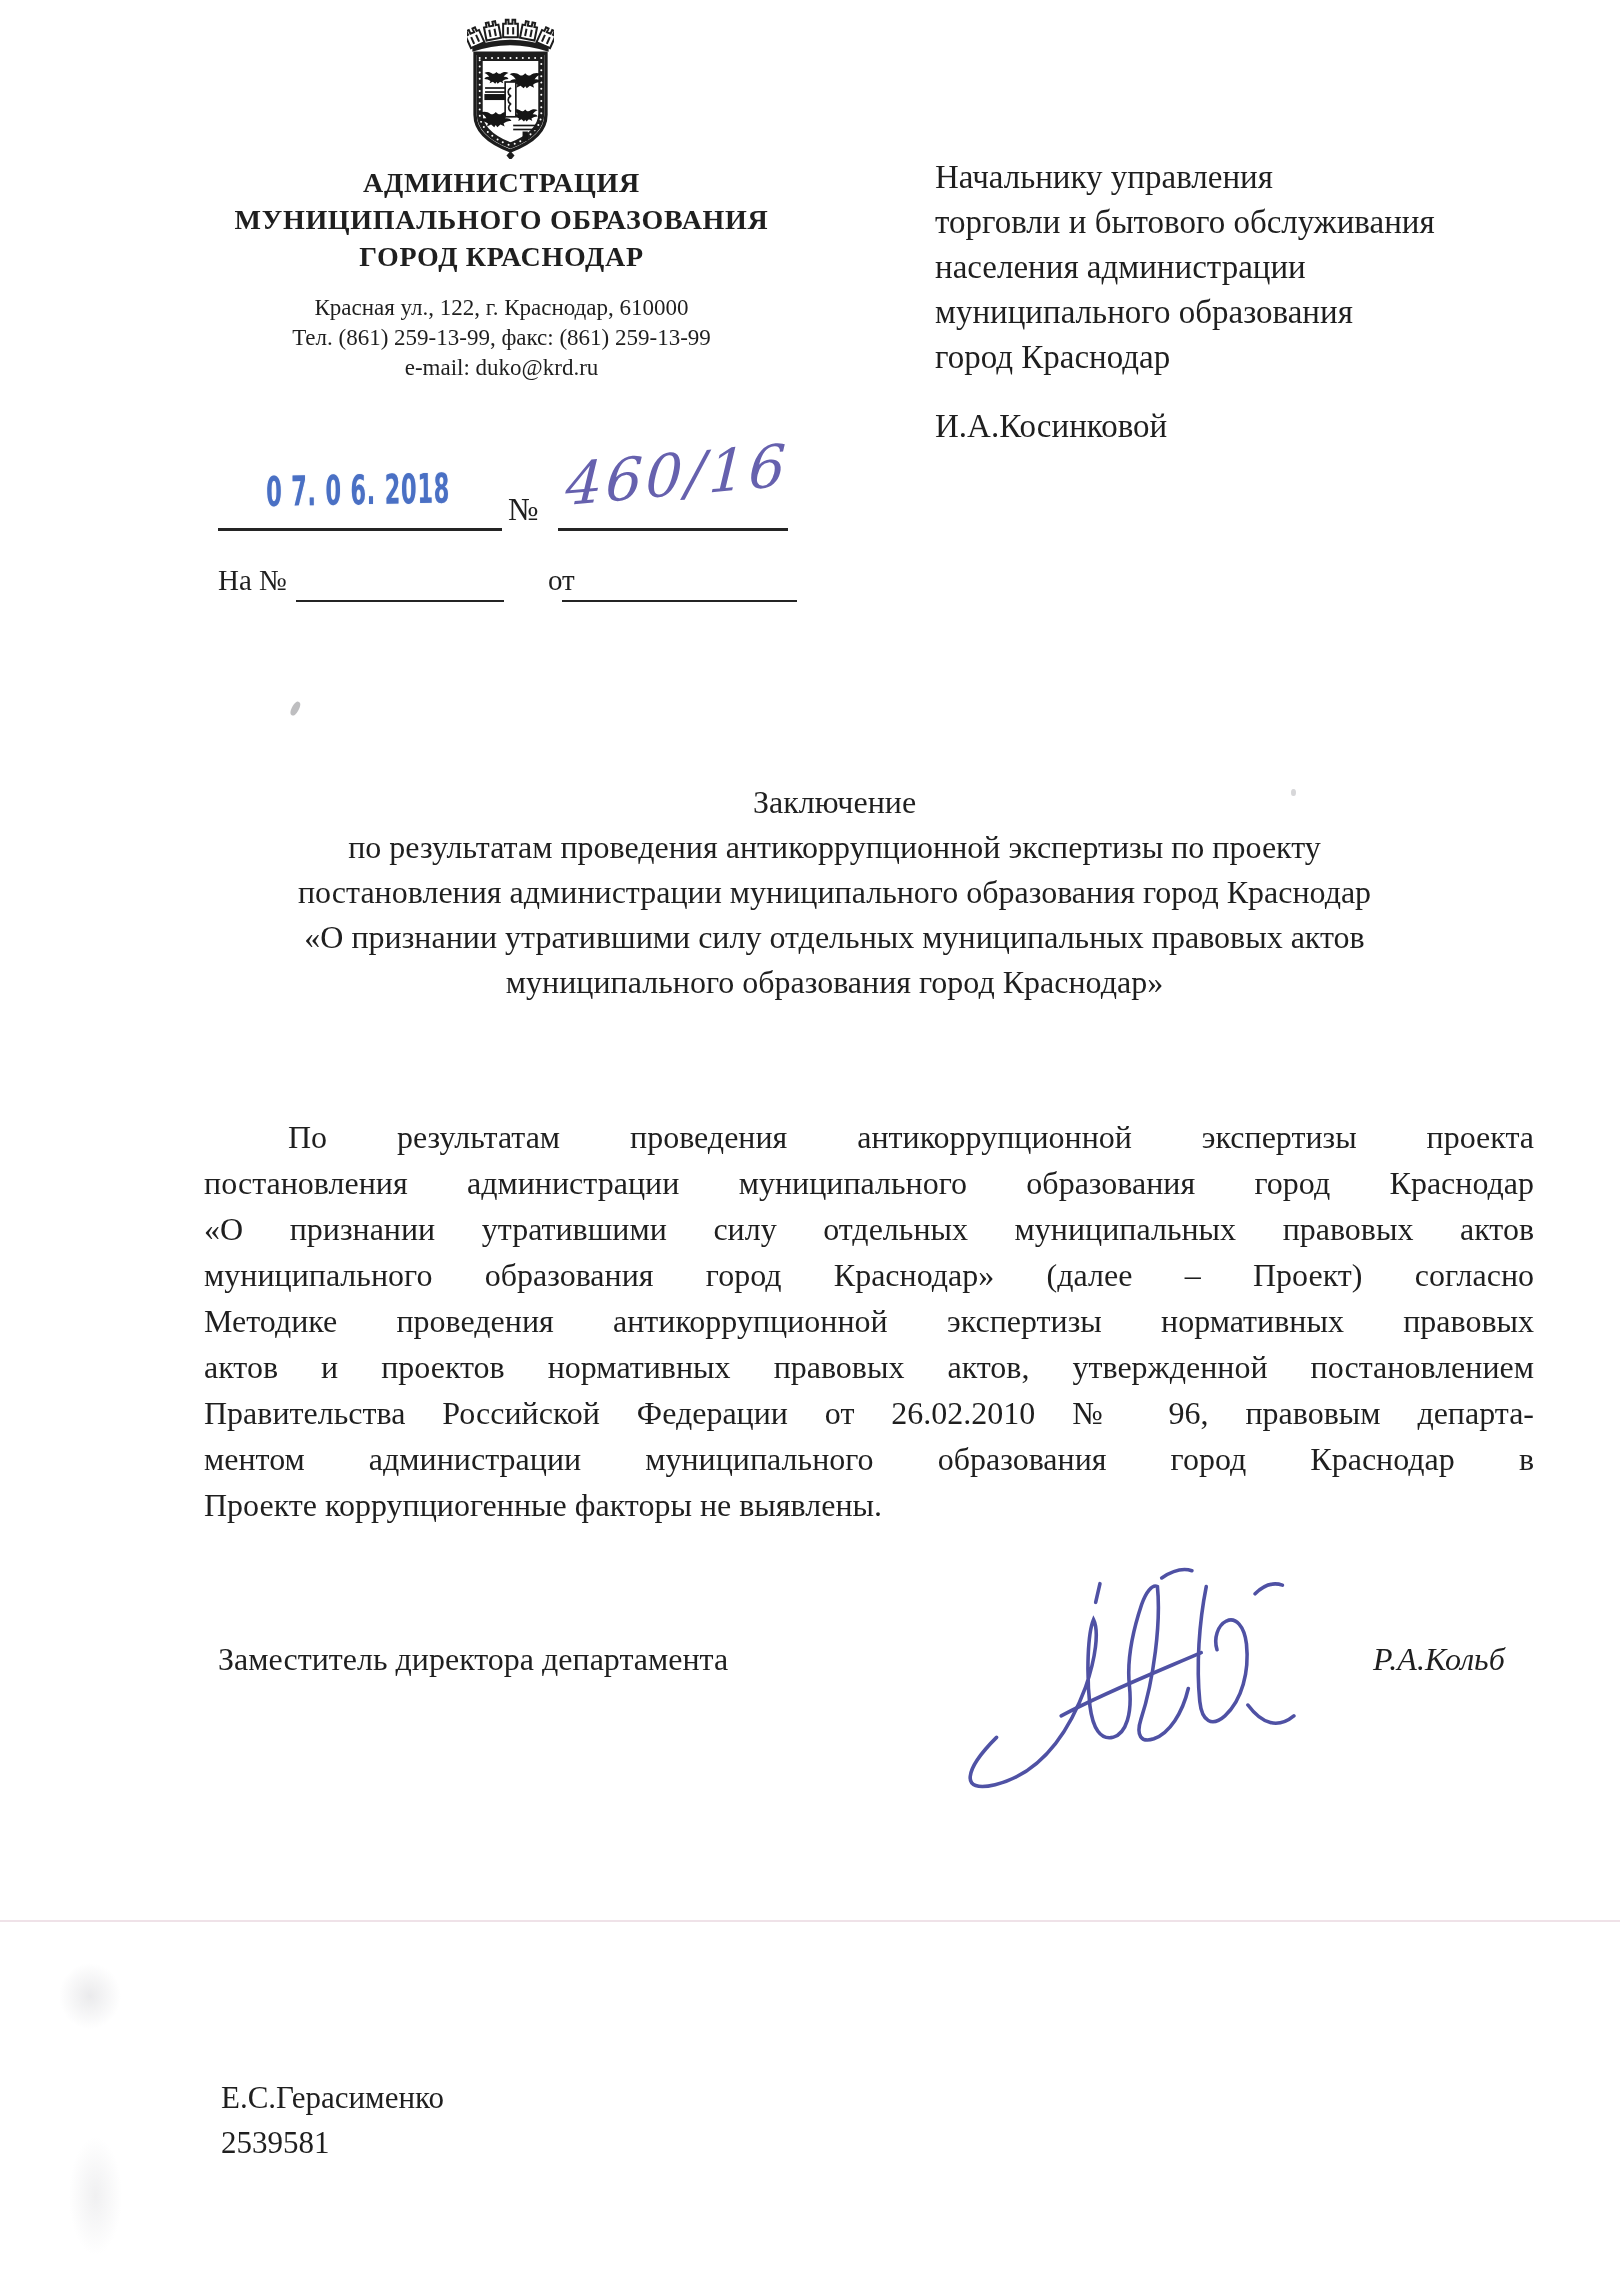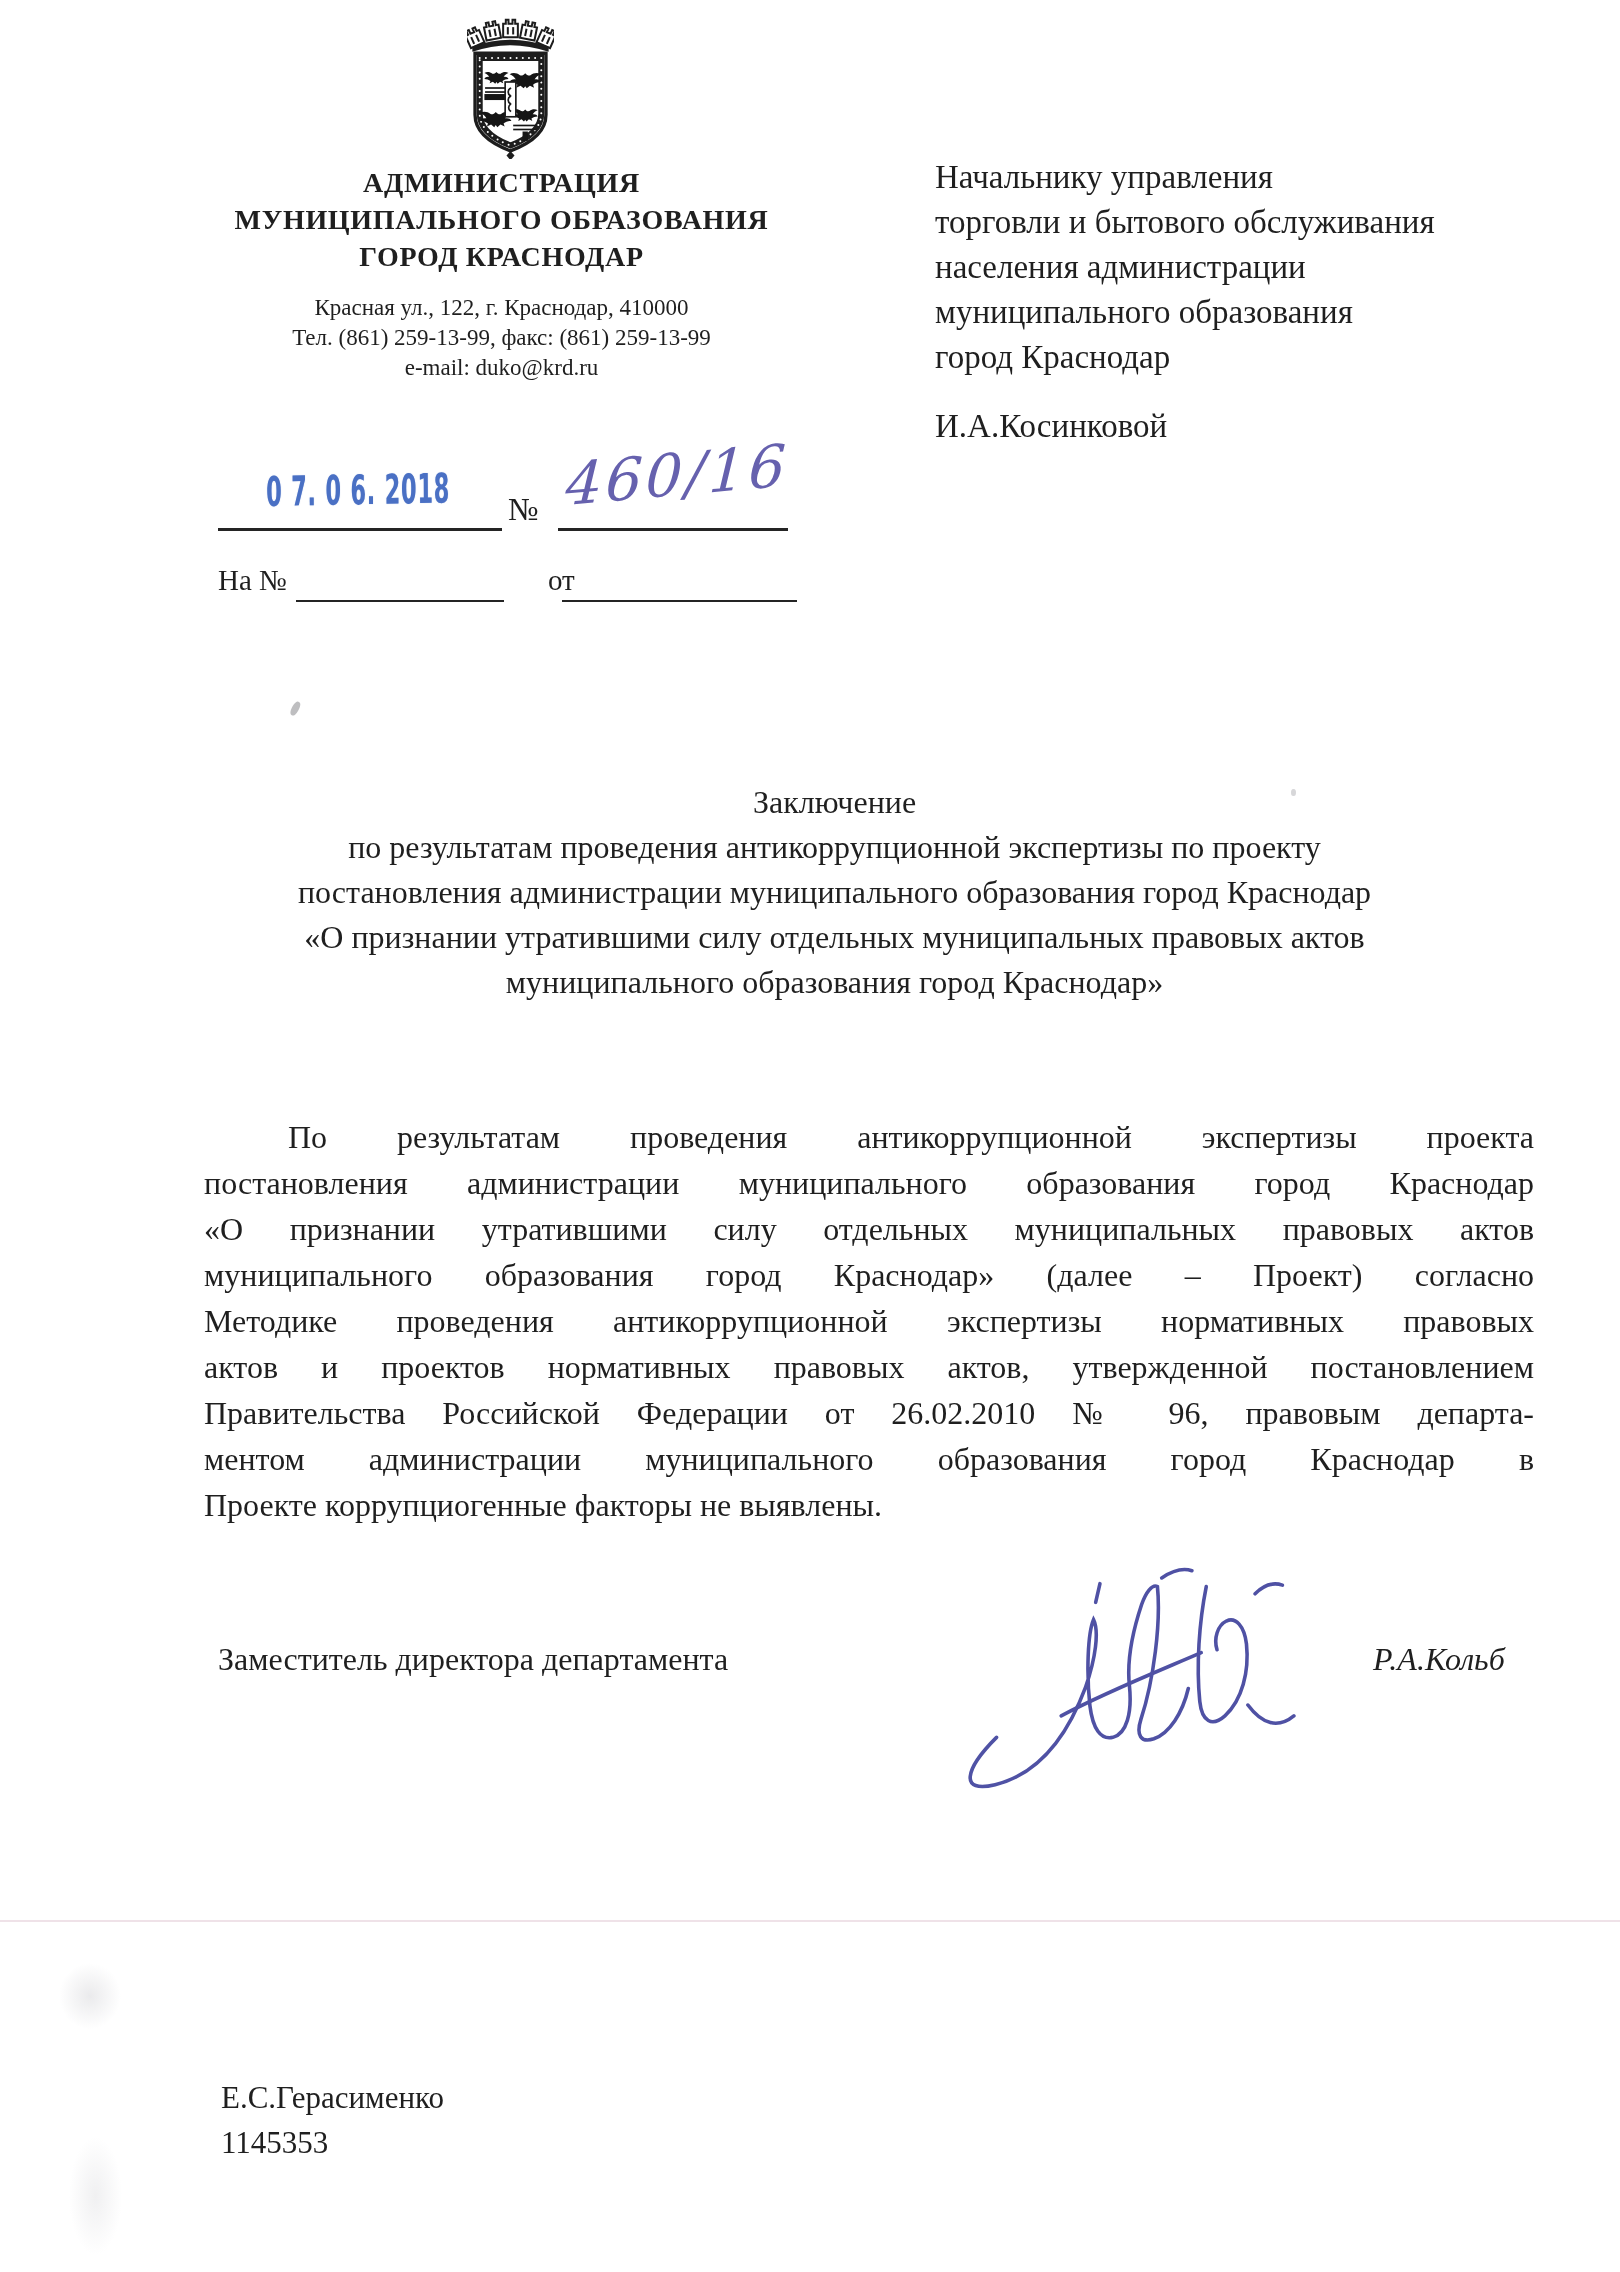--- a/index.html
+++ b/index.html
@@ -117,21 +117,21 @@
 
       <path d="M65,206 l6,7 l-6,7 l-6,-7 Z" fill="#1d1d1d"></path>
     </svg>
   </div>
 
   <div class="abs org-block">
     <div class="org-line">АДМИНИСТРАЦИЯ</div>
     <div class="org-line">МУНИЦИПАЛЬНОГО ОБРАЗОВАНИЯ</div>
     <div class="org-line">ГОРОД КРАСНОДАР</div>
     <div class="addr-block">
-      <div>Красная ул., 122, г. Краснодар, 410000</div>
+      <div>Красная ул., 122, г. Краснодар, 610000</div>
       <div>Тел. (861) 259-13-99, факс: (861) 259-13-99</div>
       <div>e-mail: duko@krd.ru</div>
     </div>
   </div>
 
   <div class="abs recipient">
     <div>Начальнику управления</div>
     <div>торговли и бытового обслуживания</div>
     <div>населения администрации</div>
     <div>муниципального образования</div>
@@ -181,21 +181,21 @@
         <path d="M420 195 C440 222 462 228 484 210"></path>
         <path d="M430 40 C442 28 456 24 468 28"></path>
         <path d="M208 52 L214 26"></path>
       </g>
     </svg>
   </div>
   <div class="abs signoff-name">Р.А.Кольб</div>
 
   <div class="abs footer-block">
     <div>Е.С.Герасименко</div>
-    <div>1145353</div>
+    <div>2539581</div>
   </div>
 
   <div class="abs artifact-line"></div>
   <div class="abs speck-1"></div>
   <div class="abs speck-2"></div>
   <div class="abs smudge-1"></div>
   <div class="abs smudge-2"></div>
 
 </div>
 

